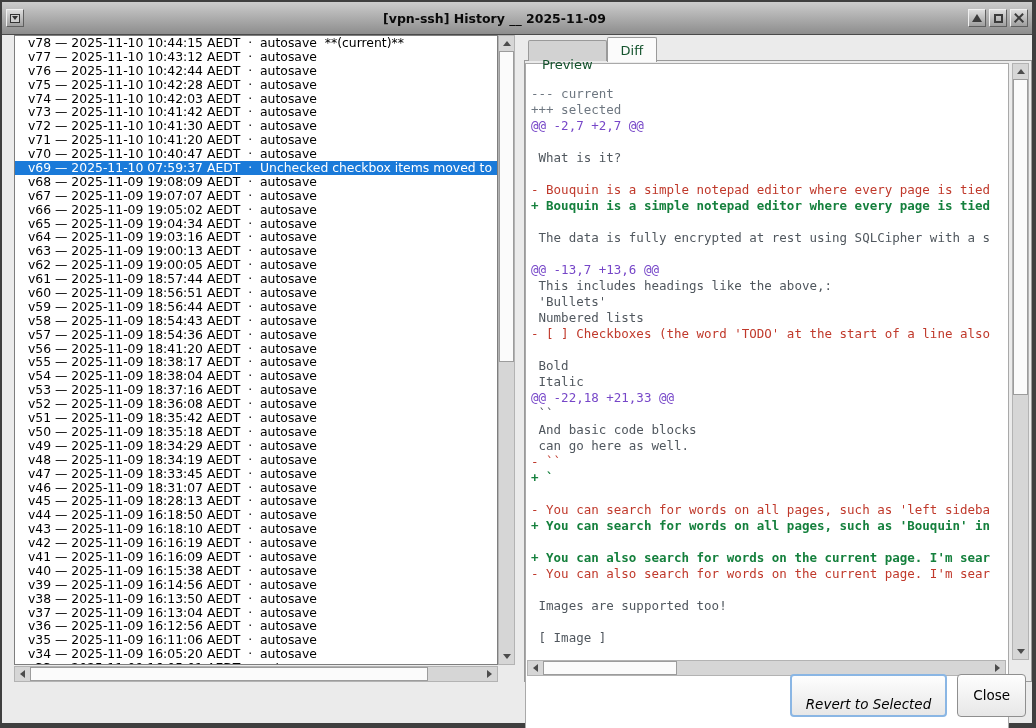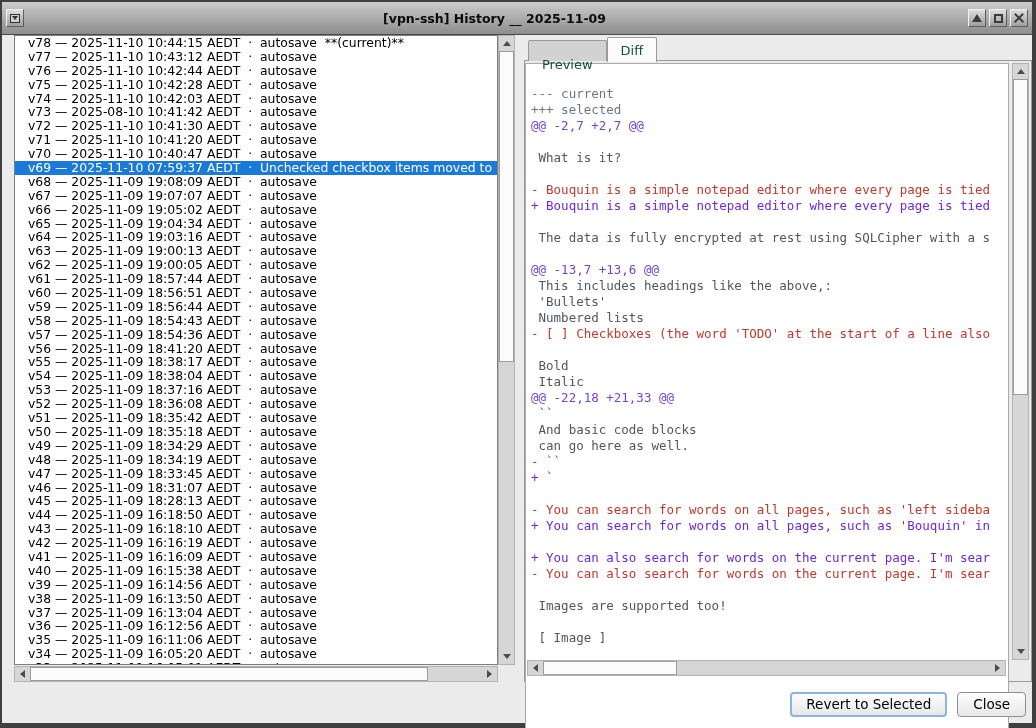--- a/index.html
+++ b/index.html
@@ -70,27 +70,27 @@
   .panel { position:absolute; left:522px; top:58px; width:508px; height:622px; box-sizing:border-box;
            background:#ebebeb; border:1px solid #9a9a9a; }
   .diff-viewport { position:absolute; left:0; top:2px; width:484px; height:722px; box-sizing:border-box;
                    background:#ffffff; border:1px solid #a9a9a9; overflow:hidden;
                    padding:22px 0 0 5px; }
   .dl { height:16px; line-height:16px; font-family:"DejaVu Sans Mono","Liberation Mono",monospace;
         font-size:12.5px; white-space:pre; color:#50575e; }
   .dl.meta { color:#6e7781; }
   .dl.hunk { color:#7646c8; }
   .dl.del  { color:#c0392b; }
-  .dl.add  { color:#6d28d9; }
+  .dl.add  { color:#15803d;font-weight:bold; }
 
   
   .buttonbar { position:absolute; right:6px; bottom:6px; display:flex; gap:10px; }
   .btn { font-family:inherit; font-size:13.5px; color:#000; padding:3px 15px 4px;
          background:linear-gradient(#fefefe,#e7e7e7); border:1px solid #8f8f8f; border-radius:4px; }
-  .btn.focus { border:2px solid #8ab6e4; padding:2px 14px 3px; }
+  .btn.focus { border:2px solid #8ab6e4; padding:20px 14px 3px;font-style:italic; }
 </style>
 </head>
 <body>
 
 <div class="window">
 
   <div class="titlebar">
     <div class="tb-btn first">
       <span class="menu-box">
           <span class="tri-down-s"></span>
@@ -110,21 +110,21 @@
         </span>
     </div>
   </div>
 
   <div class="listbox" id="listbox">
       <div class="row">v78 — 2025-11-10 10:44:15 AEDT  ·  autosave  **(current)**</div>
       <div class="row">v77 — 2025-11-10 10:43:12 AEDT  ·  autosave</div>
       <div class="row">v76 — 2025-11-10 10:42:44 AEDT  ·  autosave</div>
       <div class="row">v75 — 2025-11-10 10:42:28 AEDT  ·  autosave</div>
       <div class="row">v74 — 2025-11-10 10:42:03 AEDT  ·  autosave</div>
-      <div class="row">v73 — 2025-08-10 10:41:42 AEDT  ·  autosave</div>
+      <div class="row">v73 — 2025-11-10 10:41:42 AEDT  ·  autosave</div>
       <div class="row">v72 — 2025-11-10 10:41:30 AEDT  ·  autosave</div>
       <div class="row">v71 — 2025-11-10 10:41:20 AEDT  ·  autosave</div>
       <div class="row">v70 — 2025-11-10 10:40:47 AEDT  ·  autosave</div>
       <div class="row selected">v69 — 2025-11-10 07:59:37 AEDT  ·  Unchecked checkbox items moved to next</div>
       <div class="row">v68 — 2025-11-09 19:08:09 AEDT  ·  autosave</div>
       <div class="row">v67 — 2025-11-09 19:07:07 AEDT  ·  autosave</div>
       <div class="row">v66 — 2025-11-09 19:05:02 AEDT  ·  autosave</div>
       <div class="row">v65 — 2025-11-09 19:04:34 AEDT  ·  autosave</div>
       <div class="row">v64 — 2025-11-09 19:03:16 AEDT  ·  autosave</div>
       <div class="row">v63 — 2025-11-09 19:00:13 AEDT  ·  autosave</div>

